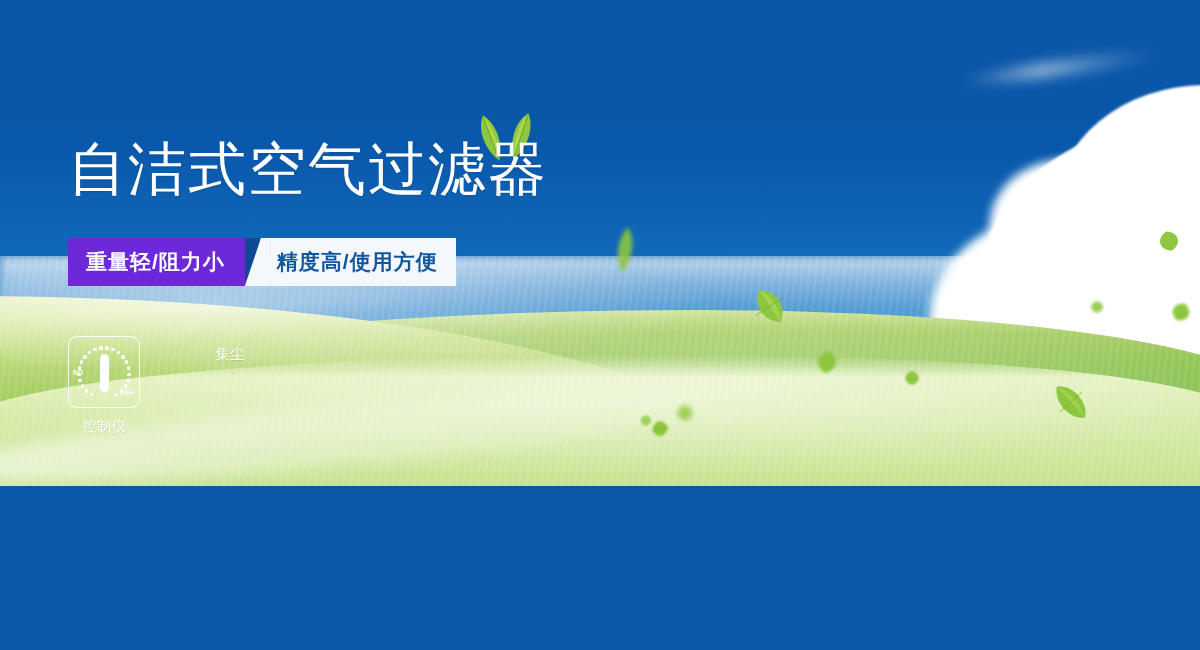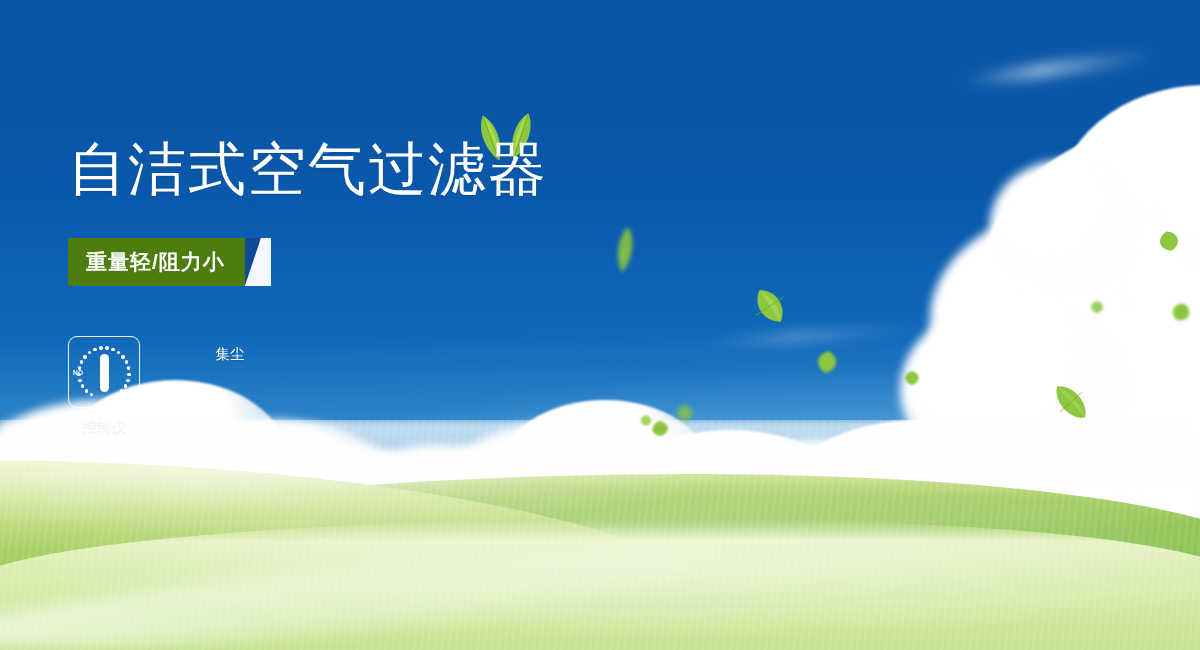--- a/index.html
+++ b/index.html
@@ -3,21 +3,21 @@
 <meta charset="utf-8">
 <style>
   html, body {
     margin: 0; padding: 0;
     background: #0b57a8;
     font-family: "Liberation Sans", "DejaVu Sans", sans-serif;
   }
   #banner {
     position: relative;
     width: 1200px;
-    height: 650px;
+    height: 486px;
     overflow: hidden;
     background: #0b57a8;
   }
 
   
   .sky {
     position: absolute; inset: 0;
     background:
       radial-gradient(120% 70% at 72% 95%, rgba(190,225,250,0.95) 0%, rgba(150,205,245,0.55) 28%, rgba(60,140,210,0.08) 55%, rgba(0,0,0,0) 70%),
       linear-gradient(180deg, #0a55a6 0%, #0a58ab 30%, #1068b9 52%, #2e86c9 66%, #69aede 78%, #a8d0ea 88%, #cfe4f1 100%);
@@ -130,21 +130,21 @@
     font-family: "DejaVu Sans", "Liberation Sans", sans-serif;
   }
 
   .tagbar {
     position: absolute; left: 68px; top: 238px;
     height: 48px;
     display: flex;
     align-items: stretch;
   }
   .tag-left {
-    background: #4d7c0f;
+    background: #6d28d9;
     color: #ffffff;
     font-size: 21px;
     font-weight: bold;
     display: flex; align-items: center;
     padding: 0 20px 0 18px;
     letter-spacing: 1px;
   }
   .tag-sep {
     width: 26px;
     background: linear-gradient(100deg, #0d4a96 0%, #0d4a96 44%, #f2f6fb 46%, #f2f6fb 100%);
@@ -383,20 +383,21 @@
   </div>
   <div class="leaf" style="left:628px; top:420px; opacity:.0;">
       <svg width="1" height="1"></svg>
     </div>
 
   <div class="title">自洁式空气过滤器</div>
 
   <div class="tagbar">
     <div class="tag-left">重量轻/阻力小</div>
     <div class="tag-sep"></div>
+    <div class="tag-right">精度高/使用方便</div>
   </div>
 
   <div class="features">
 
     <div class="feature">
       <div class="fbox">
         <div class="dial">
           <div class="needle"></div>
           <div class="t-no">NO</div>
           <div class="t-off">OFF</div>

